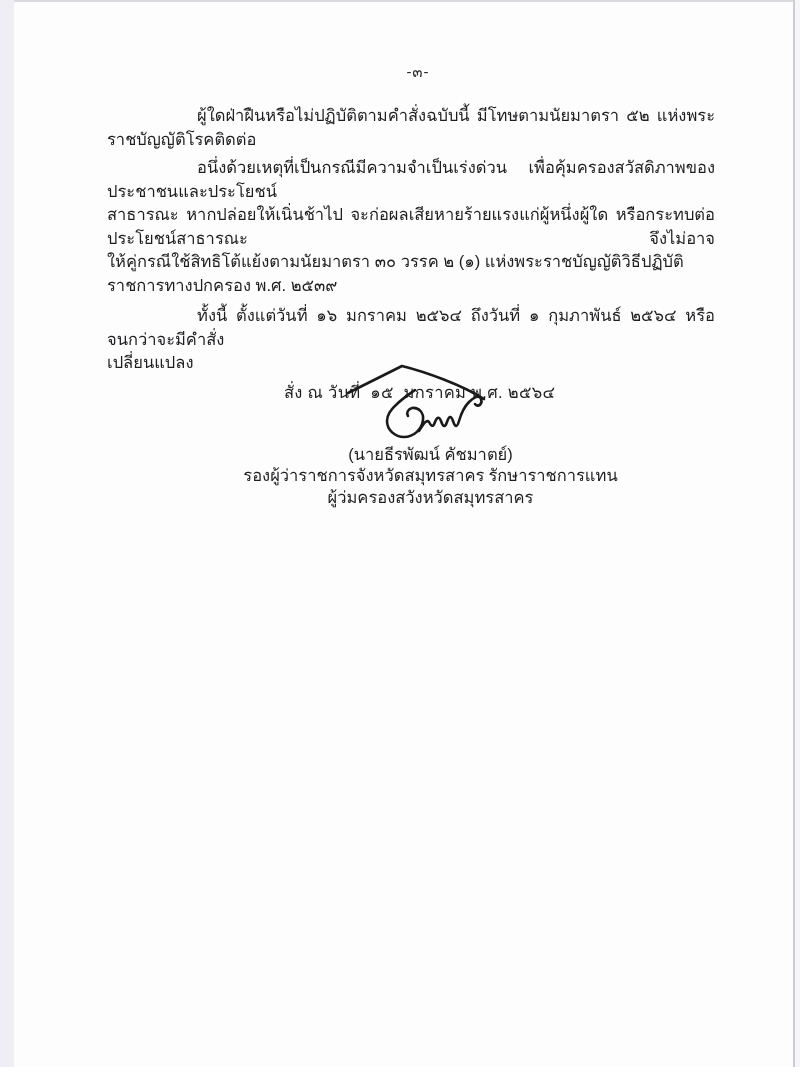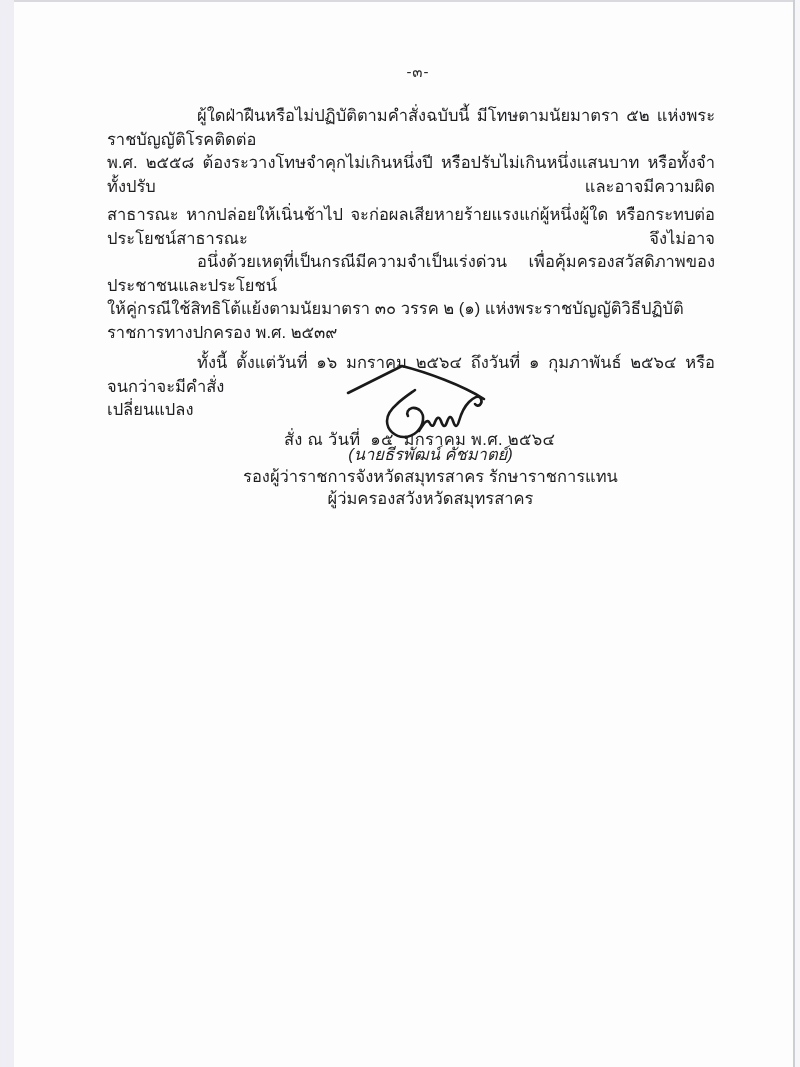--- a/index.html
+++ b/index.html
@@ -42,45 +42,44 @@
   .date-line{
     margin-top:6px;
     padding-left:181px;
     white-space:pre;
     letter-spacing:.3px;
   }
   .sig-block{
     position:absolute;top:362px;left:103px;width:655px;text-align:center;
   }
   .sig-svg{display:block;margin:0 auto -3px auto;}
-  .sig-name{line-height:22px;font-size:16.5px;font-style:italic;}
-  .sig-title{line-height:22px;font-size:16.5px;}
+  .sig-name{line-height:22px;font-size:16.5px;}
+  .sig-title{line-height:22px;font-size:16.5px;font-family:Liberation Serif, serif;}
 </style>
 </head>
 <body>
 
 <div class="viewport">
 
   <div class="left-strip"></div>
   <div class="top-border"></div>
   <div class="right-border"></div>
   <div class="right-gutter"></div>
 
   <div class="page-number">-๓-</div>
 
   <div class="body-text">
 
     <p class="para p1">
       <span class="line first jl">ผู้ใดฝ่าฝืนหรือไม่ปฏิบัติตามคำสั่งฉบับนี้ มีโทษตามนัยมาตรา ๕๒ แห่งพระราชบัญญัติโรคติดต่อ</span>
-      <span class="line jl">พ.ศ. ๒๕๕๘ ต้องระวางโทษจำคุกไม่เกินหนึ่งปี หรือปรับไม่เกินหนึ่งแสนบาท หรือทั้งจำทั้งปรับ และอาจมีความผิด</span>
     </p>
 
     <p class="para p2">
+      <span class="line first jl">อนึ่งด้วยเหตุที่เป็นกรณีมีความจำเป็นเร่งด่วน เพื่อคุ้มครองสวัสดิภาพของประชาชนและประโยชน์</span>
       <span class="line jl">สาธารณะ หากปล่อยให้เนิ่นช้าไป จะก่อผลเสียหายร้ายแรงแก่ผู้หนึ่งผู้ใด หรือกระทบต่อประโยชน์สาธารณะ จึงไม่อาจ</span>
-      <span class="line first jl">อนึ่งด้วยเหตุที่เป็นกรณีมีความจำเป็นเร่งด่วน เพื่อคุ้มครองสวัสดิภาพของประชาชนและประโยชน์</span>
       <span class="line">ให้คู่กรณีใช้สิทธิโต้แย้งตามนัยมาตรา ๓๐ วรรค ๒ (๑) แห่งพระราชบัญญัติวิธีปฏิบัติราชการทางปกครอง พ.ศ. ๒๕๓๙</span>
     </p>
 
     <p class="para p3">
       <span class="line first jl">ทั้งนี้ ตั้งแต่วันที่ ๑๖ มกราคม ๒๕๖๔ ถึงวันที่ ๑ กุมภาพันธ์ ๒๕๖๔ หรือจนกว่าจะมีคำสั่ง</span>
       <span class="line">เปลี่ยนแปลง</span>
     </p>
 
     <div class="date-line">สั่ง ณ วันที่  ๑๕  มกราคม พ.ศ. ๒๕๖๔</div>
 

